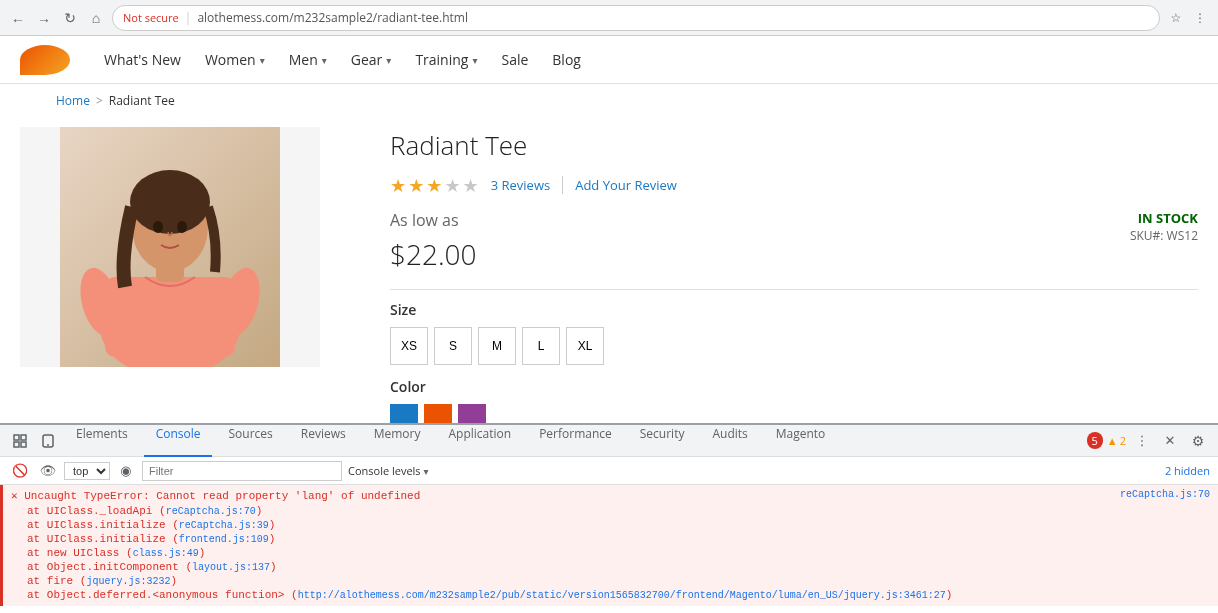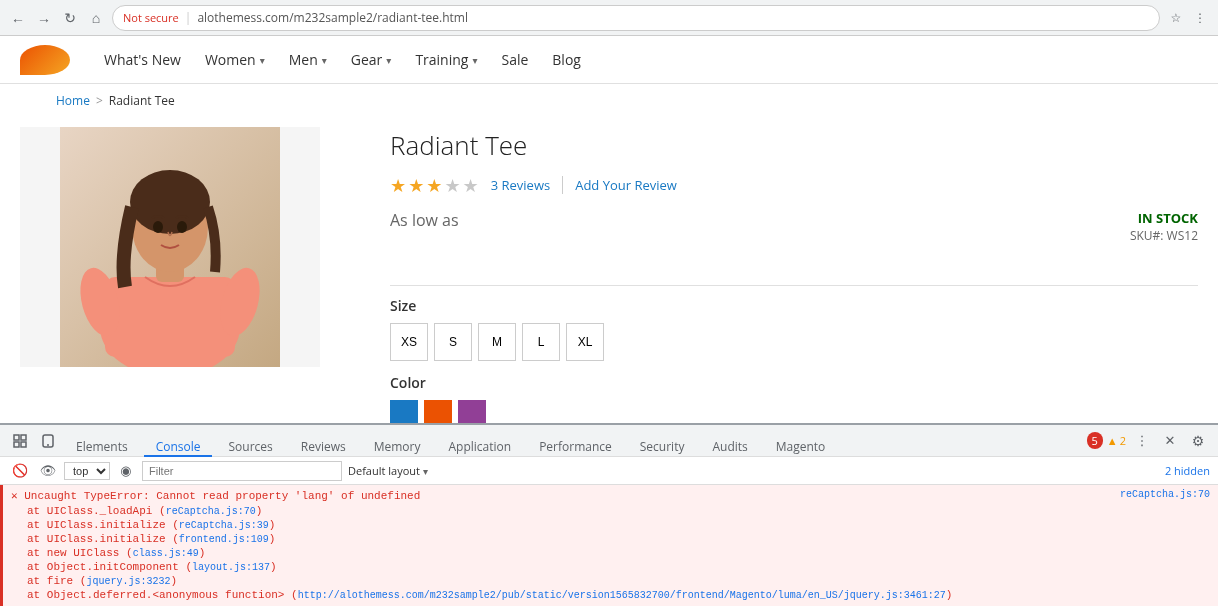--- a/index.html
+++ b/index.html
@@ -195,21 +195,21 @@
       background: transparent;
       cursor: pointer;
       display: flex; align-items: center; justify-content: center;
       color: #5f6368;
       font-size: 13px;
       border-radius: 3px;
     }
     .devtools-tab {
       padding: 0 12px;
       height: 32px;
-      display: flex; align-items: flex-end;
+      display: flex; align-items: flex-start;
       font-size: 12px;
       color: #5f6368;
       cursor: pointer;
       border-bottom: 2px solid transparent;
       white-space: nowrap;
     }
     .devtools-tab.active {
       color: #1a73e8;
       border-bottom: 2px solid #1a73e8;
     }
@@ -418,20 +418,21 @@
           <span class="star empty">★</span>
           <span class="star empty">★</span>
         </div>
         <a class="reviews-link">3 Reviews</a>
         <a class="add-review-link">Add Your Review</a>
       </div>
 
       <div class="price-row">
         <div class="price-section">
           <div class="as-low-as">As low as</div>
+          <div class="price">$22.00</div>
         </div>
         <div class="stock-info">
           <div class="in-stock">IN STOCK</div>
           <div class="sku">
             <span>SKU#:</span>
             <span>WS12</span>
           </div>
         </div>
       </div>
 
@@ -523,21 +524,21 @@
 
   <div class="console-toolbar">
     <button class="devtools-icon-btn" title="Clear console">🚫</button>
     <button class="console-eye-btn">👁</button>
     <select class="console-select">
       <option>top</option>
     </select>
     <button class="console-eye-btn">◉</button>
     <input class="console-filter" type="text" placeholder="Filter" style="">
     <div class="console-levels">
-      <span>Default layout</span>
+      <span>Console levels</span>
       <span class="console-levels-chevron">▾</span>
     </div>
     <div class="hidden-count">2 hidden</div>
   </div>
 
   <div class="console-output">
     <div class="console-error-entry">
       <div class="console-error-main">
         <span class="console-error-text">✕ Uncaught TypeError: Cannot read property 'lang' of undefined</span>
         <span class="console-error-source">reCaptcha.js:70</span>

